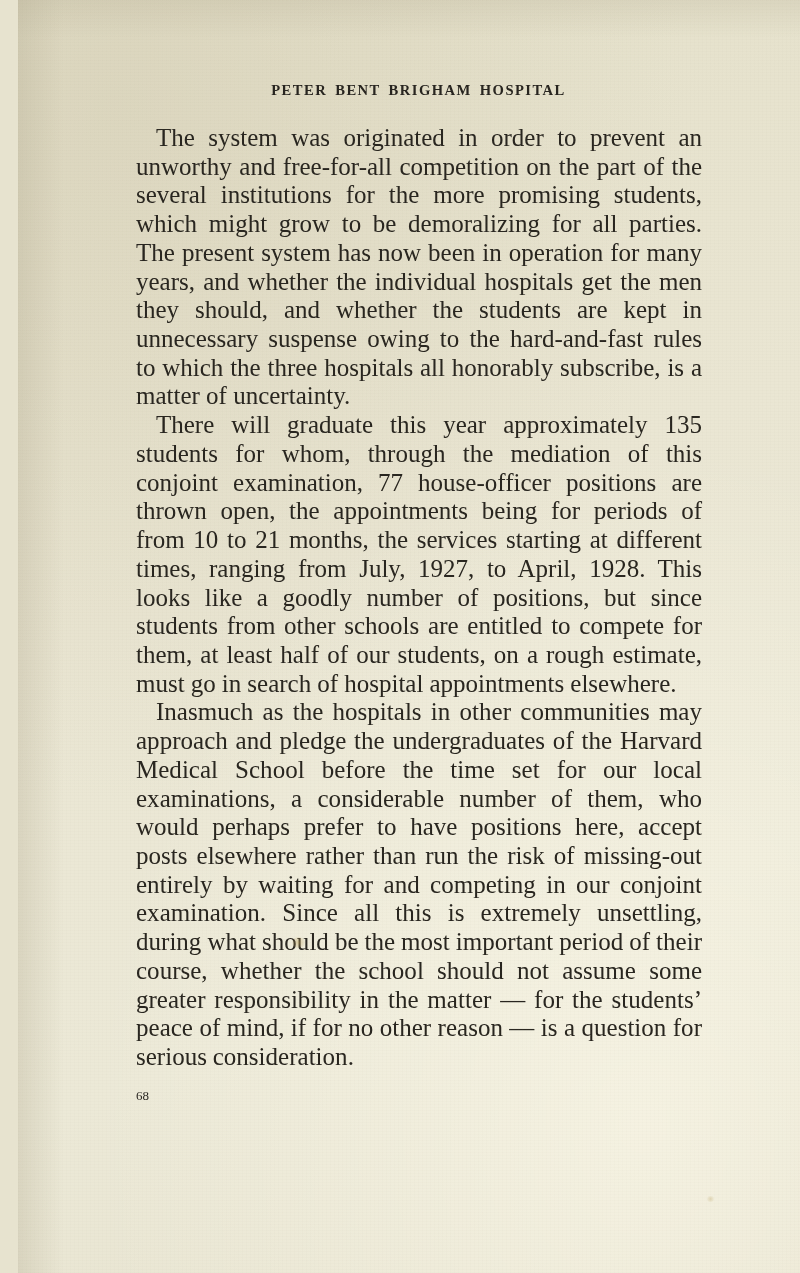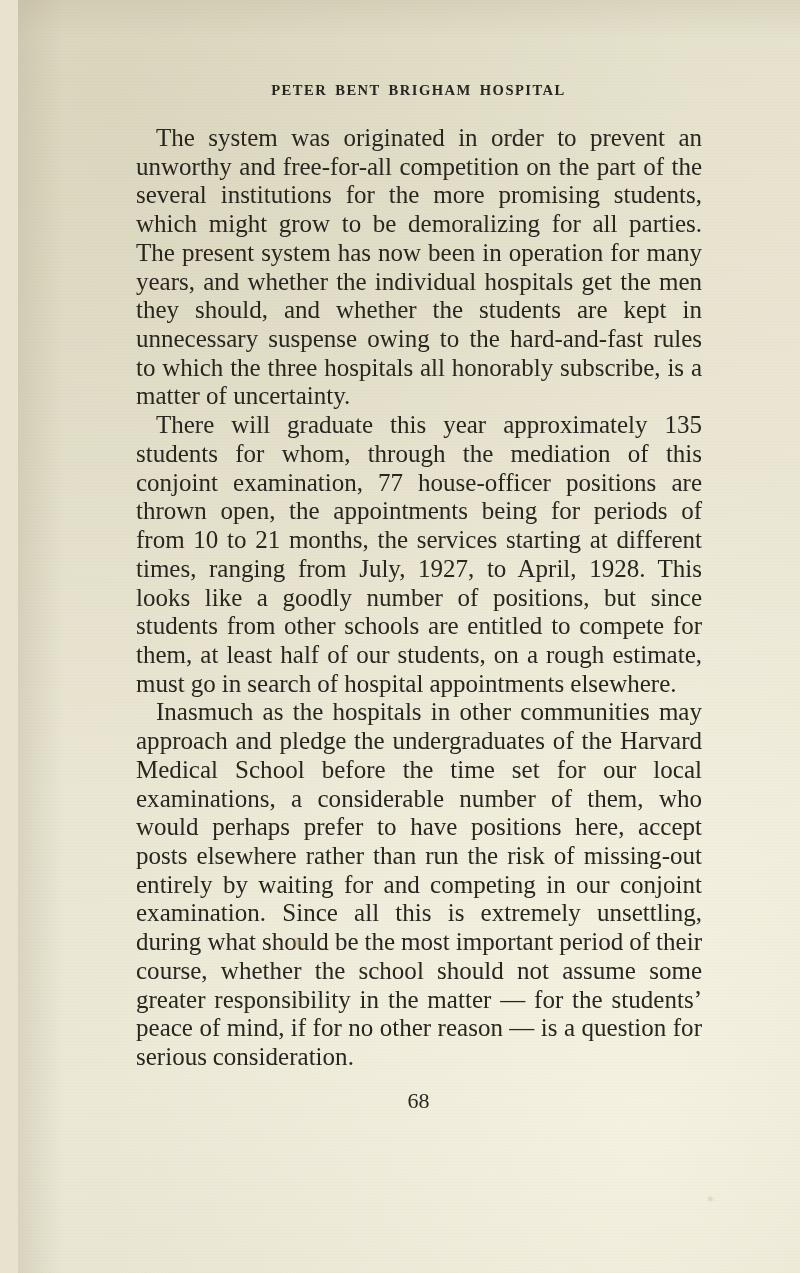--- a/index.html
+++ b/index.html
@@ -98,22 +98,21 @@
   
   .para.tight  { word-spacing: -0.15px; }
   .para.tight2 { word-spacing: -0.55px; letter-spacing: 0.02px; }
 
   
   #folio {
     position: absolute;
     left: 118px;
     top: 1088px;
     width: 565px;
-    text-align: center;
-    font-size: 22px;
+    font-size: 13px;
     color: #2a2722;
   }
 </style>
 </head>
 <body>
 
 <div id="page">
 
   <div id="edge-shade"></div>
 

